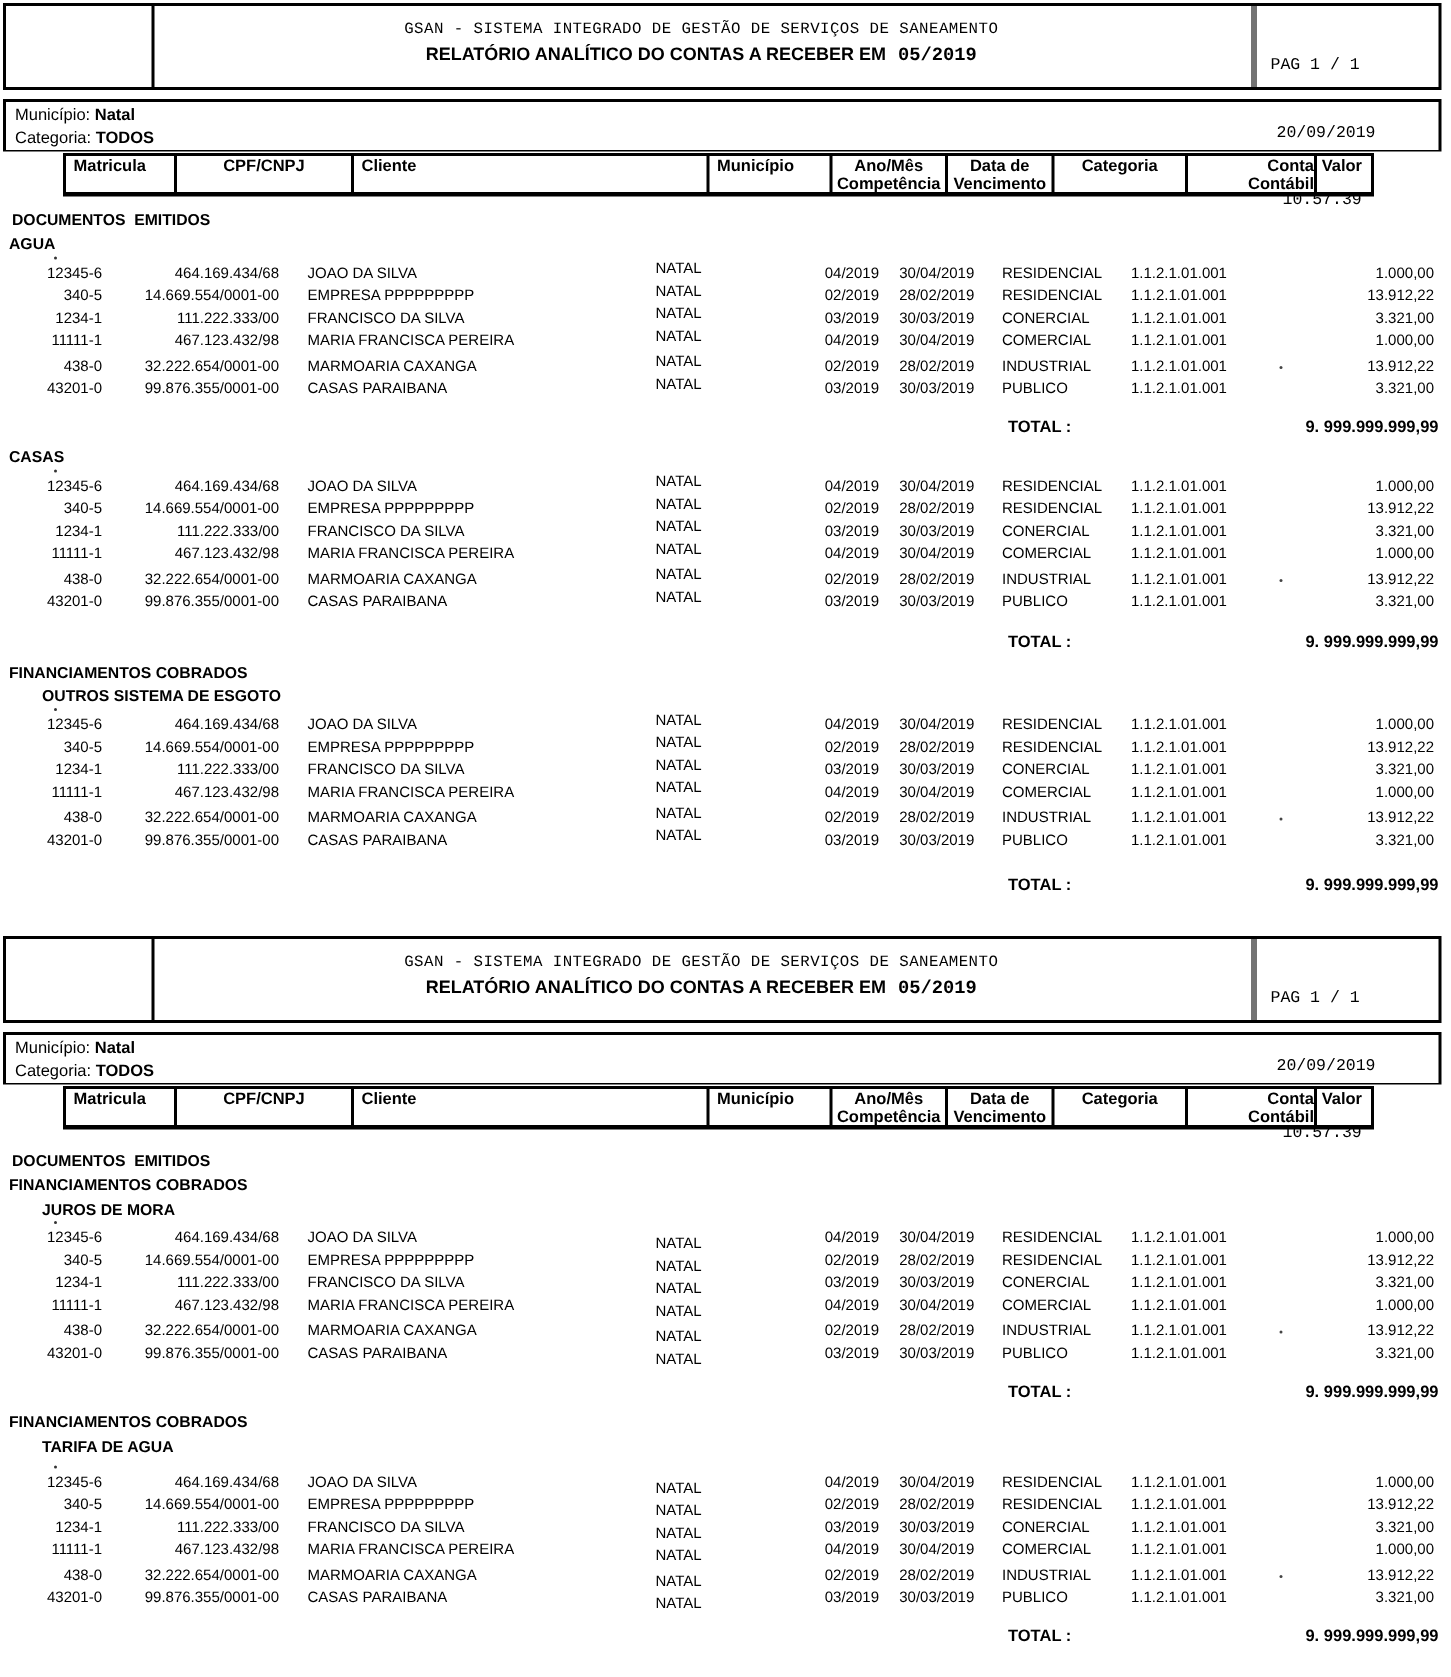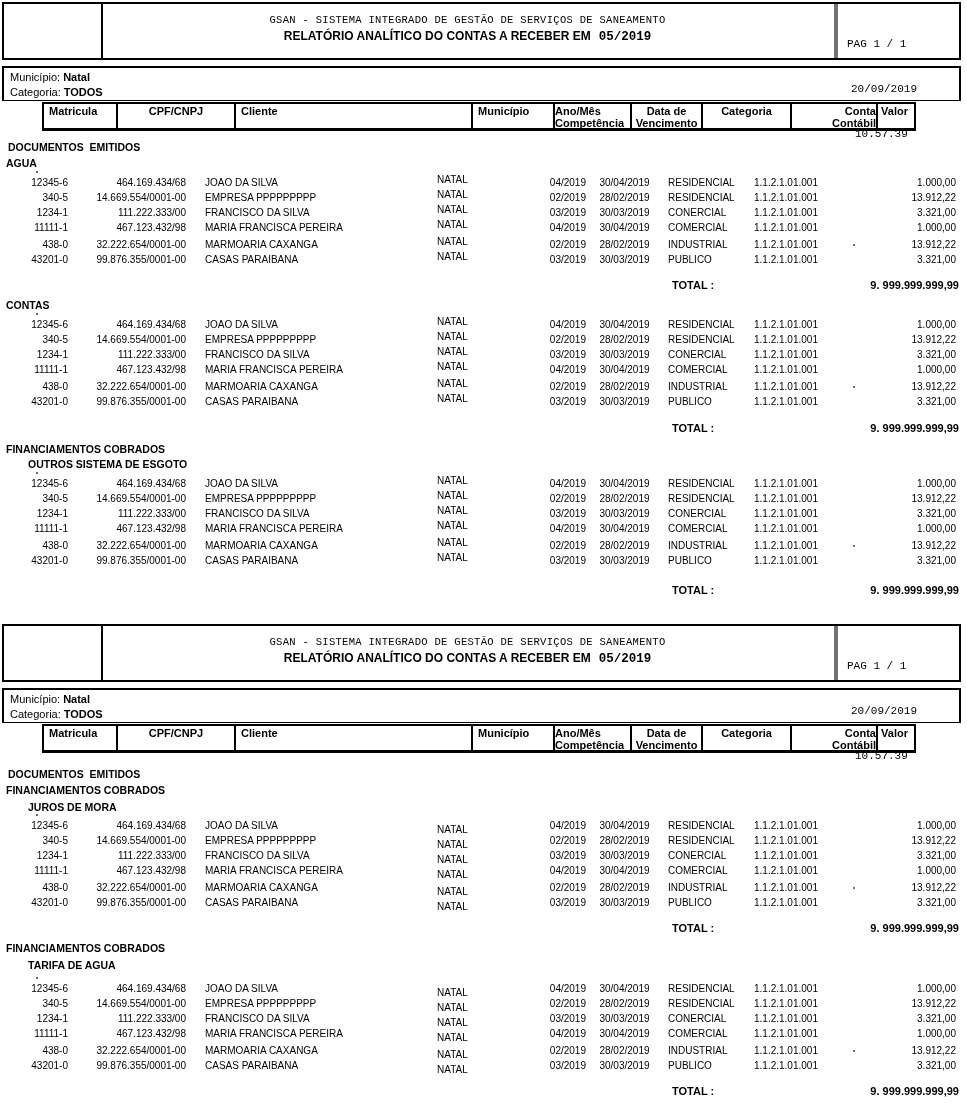--- a/index.html
+++ b/index.html
@@ -38,21 +38,21 @@
   
   .thead { position:absolute; top:102px; left:2px; width:874px; height:29px;
            border:2px solid #000; border-bottom:3px solid #000; box-sizing:border-box;
            display:flex; font-weight:bold; font-size:11px; line-height:12px;margin-left:40px; }
   .th { box-sizing:border-box; border-right:2px solid #000; padding-top:1px; }
   .th:last-child { border-right:none; }
   .th-mat  { width:74px;  padding-left:5px; }
   .th-cpf  { width:118px; text-align:center; }
   .th-cli  { width:237px; padding-left:5px; }
   .th-mun  { width:82px;  padding-left:5px; }
-  .th-comp { width:77px;  }
+  .th-comp { width:77px;  text-align:center; }
   .th-venc { width:71px;  text-align:center; }
   .th-cat  { width:89px;  text-align:center; }
   .th-cont { width:86px;  text-align:right; }
   .th-val  { flex:1; text-align:right; padding-right:6px; }
 
   
   .sec-h { position:absolute; font-weight:bold; font-size:10.5px; white-space:pre; }
   .lv0 { left:8px; } .lv1 { left:6px; } .lv2 { left:28px; }
 
   
@@ -197,21 +197,21 @@
     <span class="c-cat">PUBLICO</span>
     <span class="c-conta">1.1.2.1.01.001</span>
     <span class="c-val">3.321,00</span>
   </div>
     </div>
   <div class="total-row" style="top:279px">
     <span class="total-label">TOTAL :</span>
     <span class="total-value">9. 999.999.999,99</span>
   </div>
 
-  <div class="sec-h lv1" style="top:299px">CONTAS</div>
+  <div class="sec-h lv1" style="top:299px">CASAS</div>
   <div class="rows" style="top:318px">
     <span class="dot-a"></span>
     <span class="dot-b"></span>
   <div class="row">
     <span class="c-mat">12345-6</span>
     <span class="c-cpf">464.169.434/68</span>
     <span class="c-cli">JOAO DA SILVA</span>
     <span class="c-mun">NATAL</span>
     <span class="c-comp">04/2019</span>
     <span class="c-venc">30/04/2019</span>

